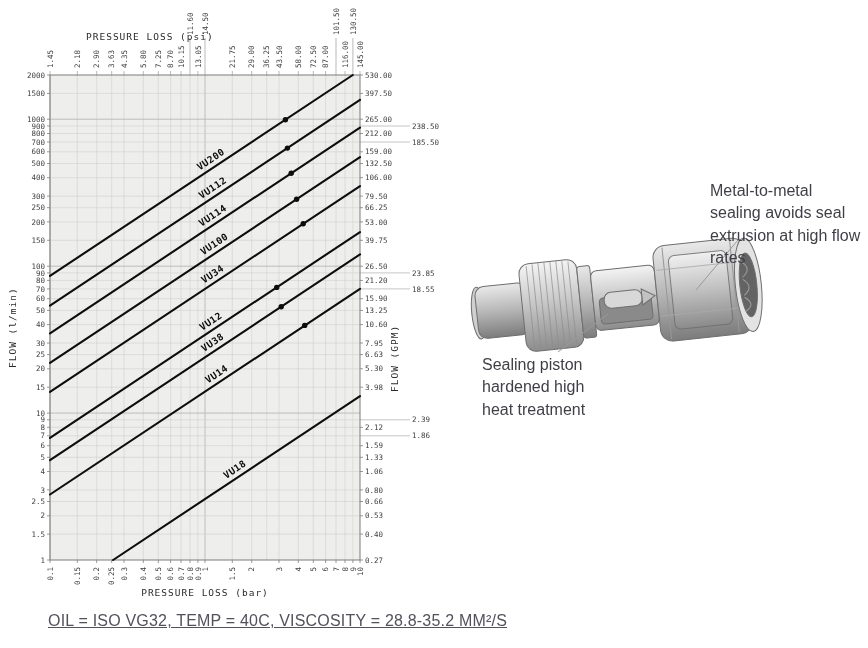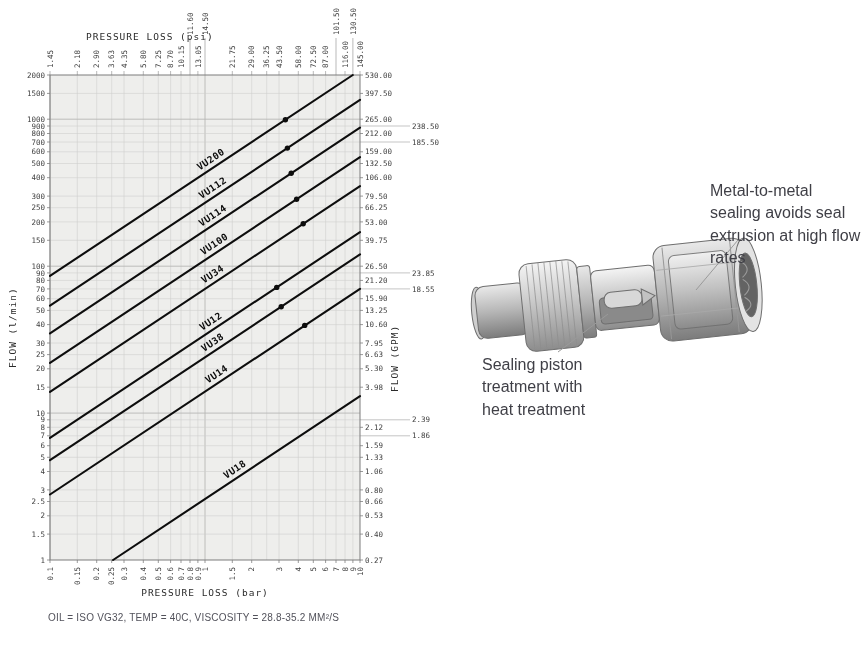--- a/index.html
+++ b/index.html
@@ -5,21 +5,21 @@
   * { margin:0; padding:0; box-sizing:border-box; }
   html,body { background:#ffffff; }
   body { font-family:"Liberation Sans", sans-serif; }
   .stage { position:relative; width:868px; height:648px; background:#ffffff; overflow:hidden; }
   .chart { position:absolute; left:0; top:0; }
   .panel { position:absolute; left:438px; top:58px; width:430px; height:430px; }
   .panel svg { position:absolute; left:0; top:0; }
   .callout { position:absolute; font-size:16px; line-height:1.4; color:#3f3f46; }
   .callout-top { left:272px; top:122px; width:154px; }
   .callout-bottom { left:44px; top:296px; width:114px; }
-  .footer { position:absolute; left:48px; top:612px; font-size:10px; color:#52525b; letter-spacing:0.2px; }
+  .footer { position:absolute; left:48px; top:612px; font-size:16px; color:#52525b; letter-spacing:0.2px;text-decoration:underline; }
   .tick { font:7.5px "DejaVu Sans Mono", monospace; fill:#3f3f3f; }
   .axtitle { font:9.5px "DejaVu Sans Mono", monospace; fill:#2b2b2b; letter-spacing:1px; }
   .slabel { font:bold 9.5px "DejaVu Sans Mono", monospace; fill:#0a0a0a; letter-spacing:0.5px; }
 </style>
 </head>
 <body>
 
 <div class="stage">
 
   <svg id="chart-svg" class="chart" width="465" height="610" viewBox="0 0 465 610">
@@ -397,17 +397,17 @@
         <line x1="221" y1="216" x2="309" y2="216" stroke="#a9a9a9" stroke-width="0.8"></line>
         <line x1="221" y1="262" x2="309" y2="262" stroke="#a9a9a9" stroke-width="0.8"></line>
         <ellipse cx="311" cy="240" rx="13" ry="47" fill="#e3e3e3"></ellipse>
         <ellipse cx="311" cy="240" rx="8.5" ry="32" fill="#636363"></ellipse>
         <path d="M306 216 q11 8 0 16 M306 234 q11 8 0 16 M306 252 q11 8 0 14" stroke="#9b9b9b" fill="none" stroke-width="1.1"></path>
       </g>
       <line x1="300" y1="182" x2="258" y2="232" stroke="#9a9a9a" stroke-width="1"></line>
       <line x1="120" y1="294" x2="170" y2="256" stroke="#9a9a9a" stroke-width="1"></line>
     </svg>
     <div class="callout callout-top">Metal-to-metal sealing avoids seal extrusion at high flow rates</div>
-    <div class="callout callout-bottom">Sealing piston treatment with heat treatment</div>
+    <div class="callout callout-bottom">Sealing piston hardened high heat treatment</div>
   </div>
 
   <div class="footer">OIL = ISO VG32, TEMP = 40C, VISCOSITY = 28.8-35.2 MM²/S</div>
 </div>
 
 </body></html>

